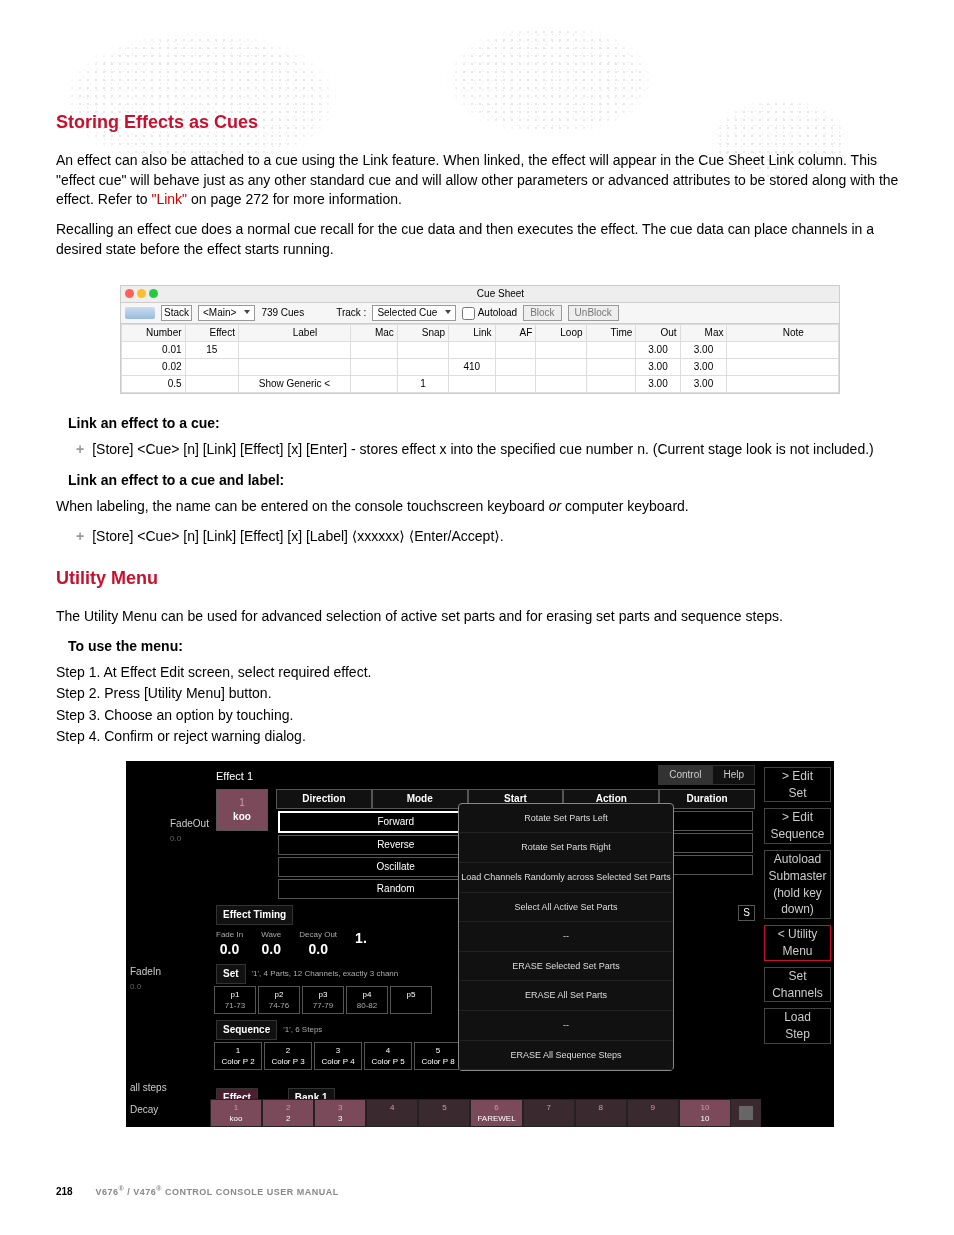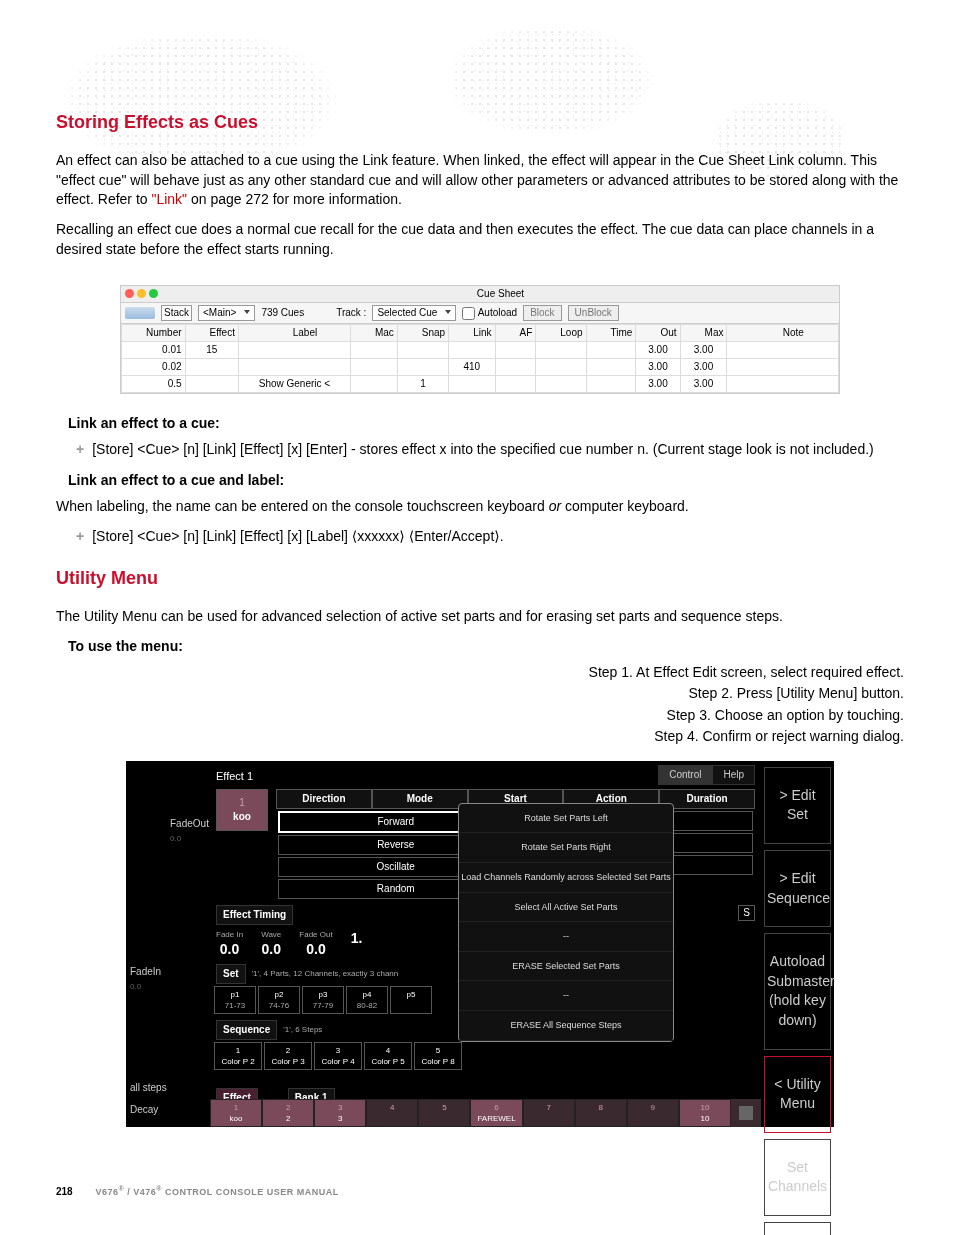--- a/index.html
+++ b/index.html
@@ -51,39 +51,39 @@
   .dot{width:9px;height:9px;border-radius:50%;}
   .dr{background:#ff5f56;} .dy{background:#ffbd2e;} .dg{background:#27c93f;}
   table.cs-grid{width:100%; border-collapse:collapse; font-size:10px;}
   table.cs-grid th, table.cs-grid td{border:1px solid #ddd; padding:1px 3px; text-align:center; height:14px;}
   table.cs-grid th{background:#f6f6f6; font-weight:normal;padding-left:24px;}
   .al-r{text-align:right !important;}
 
   .sub { font-weight:bold; margin:6px 12px;}
   .bullet { display:flex; gap:8px; margin: 4px 0 12px 20px;}
   .bullet .plus{color:#999; font-weight:bold;}
-  .steps p{margin:2px 0;text-align:right;}
+  .steps p{margin:2px 0;}
   .italic{font-style:italic;}
 
   .darkshot {
     margin: 14px auto 0 auto;
     width: 708px;
     height: 366px;
     background:#000;
     color:#fff;
     font-size:10px;
     position:relative;
     font-family: Arial, sans-serif;
   }
   .ds-leftcol{position:absolute;left:0;top:0;width:84px;height:100%;background:#000;}
   .ds-leftcol .lab{color:#ccc;padding:2px 4px;}
   .ds-leftcol .val{color:#666;font-size:8px;padding:0 4px;}
   .ds-main{position:absolute;left:84px;top:0;right:73px;bottom:0;}
   .ds-rightcol{position:absolute;right:0;top:0;width:73px;height:100%;background:#000;text-align:center;}
-  .ds-rightcol .rb{border:1px solid #444;margin:6px 3px;padding:18px 2px;font-size:14px;color:#ccc;}
+  .ds-rightcol .rb{border:1px solid #444;margin:6px 3px;padding:0 2px;font-size:12px;color:#ccc;}
   .ds-rightcol .rb.sel{border-color:#C8102E;}
   .tabs{display:flex;background:#1a1a1a;}
   .tab{border:1px solid #333;padding:2px 10px;background:#111;color:#ccc;}
   .tab.act{background:#333;}
   .eff-head{display:flex;align-items:flex-end;gap:8px;padding:4px 6px;}
   .koo{width:52px;height:42px;background:#7a4a5a;display:flex;flex-direction:column;align-items:center;justify-content:center;border:1px solid #555;}
   .koo .n{color:#d09aab;font-size:10px;}
   .koo .t{color:#fff;font-weight:bold;}
   .hdr-row{display:flex;gap:0;}
   .hdr-cell{flex:1;border:1px solid #555;text-align:center;padding:2px 0;background:#111;font-weight:bold;}
@@ -299,21 +299,21 @@
       <div class="tm-row" id="tm-row">
           <div class="tm-col">
             <div class="h">Fade In</div>
             <div class="v">0.0</div>
           </div>
           <div class="tm-col">
             <div class="h">Wave</div>
             <div class="v">0.0</div>
           </div>
           <div class="tm-col">
-            <div class="h">Fade Out</div>
+            <div class="h">Decay Out</div>
             <div class="v">0.0</div>
           </div>
           <div class="tm-col">
             <div class="h"></div>
             <div class="v">1.</div>
           </div>
         </div>
       <div style="padding:0 6px;display:flex;gap:6px;align-items:center;">
         <span class="section-lbl">Set</span>
         <span style="font-size:8px;color:#aaa;">'1', 4 Parts, 12 Channels, exactly 3 chann</span>
@@ -432,20 +432,21 @@
         <div class="rb" style="white-space: pre-line;">Load
 Step</div>
       </div>
     <div class="util-popup" id="util-popup">
         <div class="item">Rotate Set Parts Left</div>
         <div class="item">Rotate Set Parts Right</div>
         <div class="item">Load Channels Randomly across Selected Set Parts</div>
         <div class="item">Select All Active Set Parts</div>
         <div class="item">--</div>
         <div class="item">ERASE Selected Set Parts</div>
+        <div class="item">ERASE All Set Parts</div>
         <div class="item">--</div>
         <div class="item">ERASE All Sequence Steps</div>
       </div>
   </div>
 </div>
 
 <div class="footer">
   <span class="pn">218</span>
   <span class="man">V676<sup>®</sup> / V476<sup>®</sup> CONTROL CONSOLE USER MANUAL</span>
 </div>

